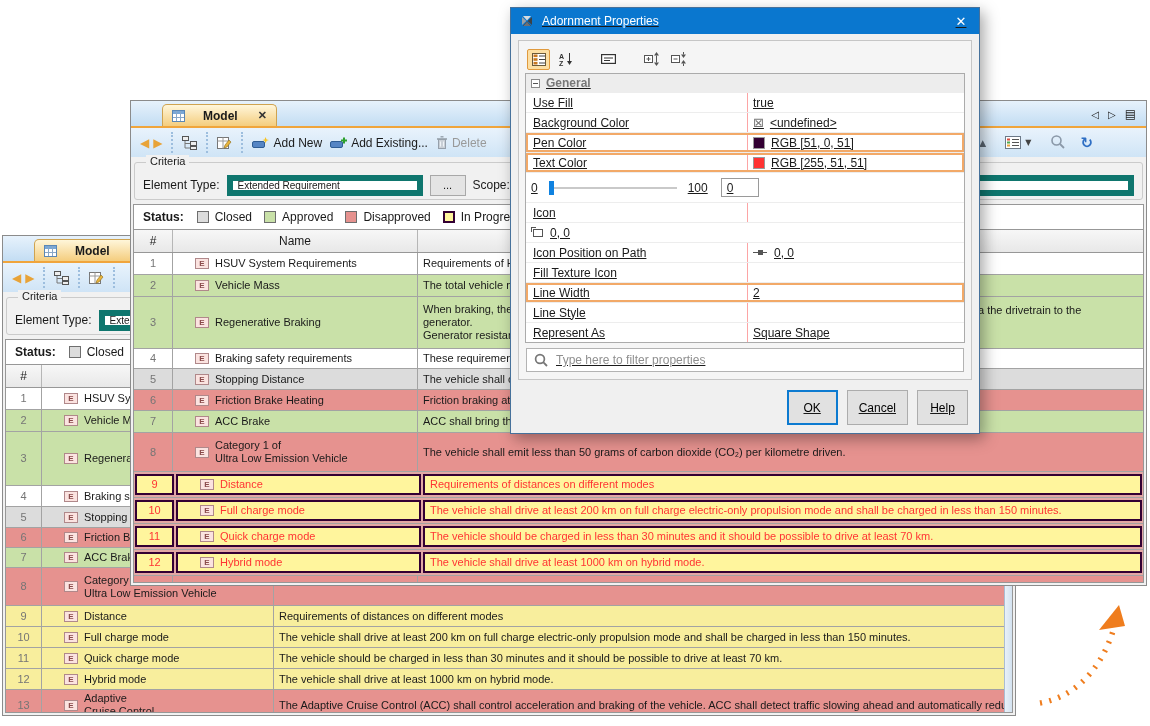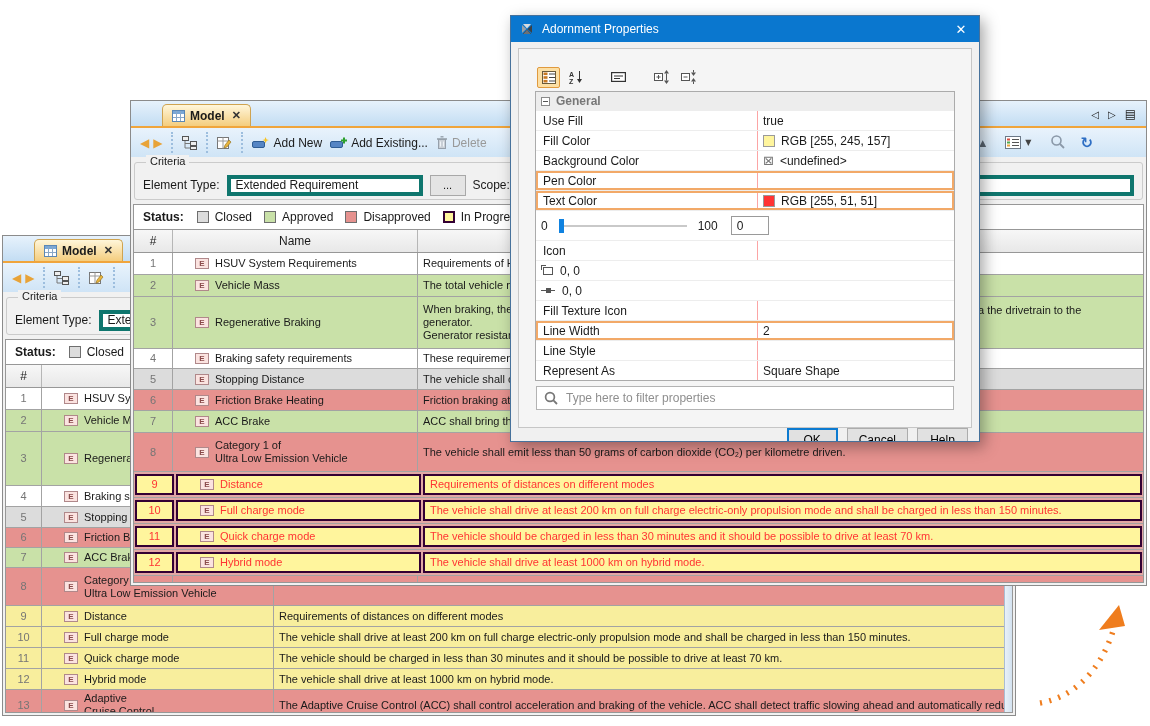--- a/index.html
+++ b/index.html
@@ -11,41 +11,41 @@
   .uni { font-family:"DejaVu Sans", sans-serif; }
 
   
   .win { position:absolute; background:#f1f1f1; border:1px solid #8b8b8b; display:flex; flex-direction:column; }
   .win-back  { left:2px;   top:235px; width:1014px; height:481px; z-index:10; }
   .win-front { left:130px; top:100px; width:1017px; height:486px; z-index:20; }
 
   .tabstrip { height:27px; flex:none; background:linear-gradient(#e7f2fc,#c3ddf3);
               border-bottom:2px solid #f0a53c; display:flex; align-items:flex-end; padding-left:31px; }
   .tab { height:22px; background:linear-gradient(#fff6da,#f4cd7e); border:1px solid #cfa350; border-bottom:none;
-         border-radius:5px 5px 0 0; display:flex; align-items:center; gap:5px; padding:0 9px;
+         border-radius:5px 5px 0 0; display:flex; align-items:center; gap:18px; padding:0 9px;
          font-size:12px; font-weight:bold; }
   .tab-close { color:#333; font-size:11px; font-weight:bold; margin-left:2px; }
   .tabnav { margin-left:auto; display:flex; gap:9px; align-items:center; padding:0 10px 5px 0;
             color:#222; font-size:10px; }
 
   .toolbar { height:29px; flex:none; background:linear-gradient(#e9f3fc,#cfe4f6);
              display:flex; align-items:center; font-size:12px; padding:0 5px; }
   .tbtn { display:flex; align-items:center; gap:4px; padding:2px 4px; white-space:nowrap; }
   .tbtn.disabled { color:#999; }
   .nav-arrow { color:#e8a338; font-size:12px; }
   .tb-sep { align-self:stretch; margin:4px 5px; border-left:2px dotted #9dbede; }
   .tb-right { margin-left:auto; margin-right:48px; display:flex; gap:15px; align-items:center; }
   .dk { color:#5a6570; }
 
   .criteria-wrap { padding:5px 3px 3px; flex:none; }
   .criteria { position:relative; border:1px solid #cbcbcb; border-radius:3px; height:38px;
               padding:8px 8px 0; display:flex; align-items:center; gap:7px; font-size:12px; }
   .criteria-title { position:absolute; top:-8px; left:11px; background:#f1f1f1; padding:0 4px; font-size:11px; }
-  .input { background:#fff; border:4px solid #0f766e; height:21px; display:flex; align-items:center;
-           padding:0 5px; font-size:12px; overflow:hidden; white-space:nowrap; }
+  .input { background:#fff; border:6px solid #0f766e; height:21px; display:flex; align-items:center;
+           padding:0 5px; font-size:10px; overflow:hidden; white-space:nowrap; }
   .et-input { width:196px; flex:none; }
   .browse-btn { width:36px; height:21px; flex:none; background:#e4e4e4; border:1px solid #a8a8a8;
                 font-size:11px; display:flex; align-items:center; justify-content:center; }
   .scope-input { flex:1; }
 
   .table-wrap { margin:1px 2px 2px; border:1px solid #979797; background:#fff; flex:1;
                 display:flex; flex-direction:column; overflow:hidden; position:relative; }
   .legend { height:25px; flex:none; display:flex; align-items:center; gap:8px; padding:0 9px;
             font-size:12px; background:#fff; border-bottom:1px solid #979797; }
   .legend b { margin-right:5px; }
@@ -85,29 +85,29 @@
   .req-icon { width:14px; height:11px; flex:none; background:#fbe3e0; border:1px solid #b0888a;
               position:relative; }
   .req-icon::after { content:"E"; position:absolute; inset:0; font-size:8px; line-height:10px;
                      text-align:center; color:#8a4a4a; font-weight:bold; }
   .right-frag { position:absolute; left:560px; top:7px; white-space:nowrap; }
 
   .v-scroll { position:absolute; right:0; top:0; bottom:0; width:8px;
               background:linear-gradient(90deg,#e9f1f9,#d3e2f0); border-left:1px solid #aabdd2; }
 
   
-  .dialog { position:absolute; left:510px; top:15px; width:470px; height:427px; z-index:30;
+  .dialog { position:absolute; left:510px; top:7px; width:470px; height:427px; z-index:30;
             background:#f0f0f0; border:1px solid #46719b; box-shadow:4px 5px 14px rgba(0,0,0,.35);
-            display:flex; flex-direction:column; overflow:hidden; }
+            display:flex; flex-direction:column; overflow:hidden;text-decoration:underline; }
   .dlg-title { height:26px; flex:none; background:#0a77cf; color:#fff; display:flex; align-items:center;
                gap:8px; padding-left:9px; font-size:12px; }
   .dlg-close { margin-left:auto; width:36px; height:100%; display:flex; align-items:center;
                justify-content:center; font-size:13px; color:#fff; }
   .dlg-body { flex:1; display:flex; flex-direction:column; padding:6px 7px 8px; }
-  .dlg-panel { border:1px solid #c6c6c6; background:#f5f5f5; padding:16px; flex:none; }
+  .dlg-panel { border:1px solid #c6c6c6; background:#f5f5f5; padding:6px; flex:none; }
   .dlg-toolbar { height:26px; display:flex; align-items:center; gap:4px; padding:1px 2px 3px; }
   .dtb { width:23px; height:21px; display:flex; align-items:center; justify-content:center; }
   .dtb.active { background:#fcdfa4; border:1px solid #e09a3e; border-radius:2px; }
   .dtb-gap { width:12px; }
 
   .prop-grid { background:#fff; border:1px solid #ababab; font-size:12px; }
   .prop-row { min-height:20px; display:flex; align-items:stretch; border-top:1px solid #ededed; position:relative; }
   .prop-row:first-child { border-top:none; }
   .prop-row.section { min-height:18px; background:#ededed; color:#777; font-weight:bold;
                       display:flex; align-items:center; gap:6px; padding-left:5px; }
@@ -122,21 +122,21 @@
   .undef-glyph { color:#777; font-size:13px; }
 
   .slider-track { width:128px; height:2px; background:#c9c9c9; position:relative; margin:0 5px; flex:none; }
   .slider-thumb { position:absolute; left:0; top:-6px; width:5px; height:14px; background:#0f82e0; }
   .spin-box { width:38px; height:19px; border:1px solid #9a9a9a; background:#fff; display:flex;
               align-items:center; padding-left:5px; margin-left:7px; flex:none; }
 
   .filter-box { margin:5px 1px 1px; height:24px; background:#fff; border:1px solid #b3b3b3;
                 display:flex; align-items:center; gap:8px; padding:0 7px; color:#8f8f8f; font-size:12px; }
   .dlg-buttons { margin-top:auto; display:flex; justify-content:flex-end; gap:9px; padding-right:4px; }
-  .btn { min-width:51px; height:23px; background:#e1e1e1; border:1px solid #acacac; font-size:12px;
+  .btn { min-width:51px; height:35px; background:#e1e1e1; border:1px solid #acacac; font-size:12px;
          display:flex; align-items:center; justify-content:center; padding:0 11px; }
   .btn.primary { border:2px solid #0c7ad0; }
 
   .arrow-annot { position:absolute; left:1025px; top:597px; z-index:5; }
 </style>
 </head>
 <body>
 
 <div class="win win-back">
   <div class="tabstrip">
@@ -673,35 +673,32 @@
           <span class="expander"></span>
           <span>General</span>
         </div>
       <div class="prop-row">
     <div class="prop-label">Use Fill</div>
     <div class="prop-value">
               <span>true</span>
             </div>
   </div>
           <div class="prop-row">
-    <div class="prop-label">Fill Color</div>
-    <div class="prop-value">
-              <span class="swatch" style="background: rgb(255, 245, 157);"></span>
-              <span>RGB [255, 245, 157]</span>
-            </div>
-  </div>
-          <div class="prop-row">
     <div class="prop-label">Background Color</div>
     <div class="prop-value">
               <span class="undef-glyph uni">⊠</span>
               <span>&lt;undefined&gt;</span>
             </div>
   </div>
           <div class="prop-row hl">
     <div class="prop-label">Pen Color</div>
+    <div class="prop-value">
+              <span class="swatch" style="background: rgb(51, 0, 51);"></span>
+              <span>RGB [51, 0, 51]</span>
+            </div>
   </div>
           <div class="prop-row hl">
     <div class="prop-label">Text Color</div>
     <div class="prop-value">
               <span class="swatch" style="background: rgb(255, 51, 51);"></span>
               <span>RGB [255, 51, 51]</span>
             </div>
   </div>
           <div class="prop-row tall">
     <div class="prop-value">
@@ -723,20 +720,21 @@
     <div class="prop-value">
               <svg width="13" height="11" viewBox="0 0 13 11">
     <rect x="2.5" y="2.5" width="9" height="7" fill="none" stroke="#555"></rect>
     <line x1="0" y1="0.5" x2="5" y2="0.5" stroke="#555"></line>
     <line x1="0.5" y1="0" x2="0.5" y2="5" stroke="#555"></line>
   </svg>
               <span>0, 0</span>
             </div>
   </div>
           <div class="prop-row">
+    <div class="prop-label">Icon Position on Path</div>
     <div class="prop-value">
               <svg width="15" height="9" viewBox="0 0 15 9">
     <line x1="0" y1="4.5" x2="14" y2="4.5" stroke="#555"></line>
     <rect x="5" y="2" width="5" height="5" fill="#555"></rect>
   </svg>
               <span>0, 0</span>
             </div>
   </div>
           <div class="prop-row">
     <div class="prop-label">Fill Texture Icon</div>

